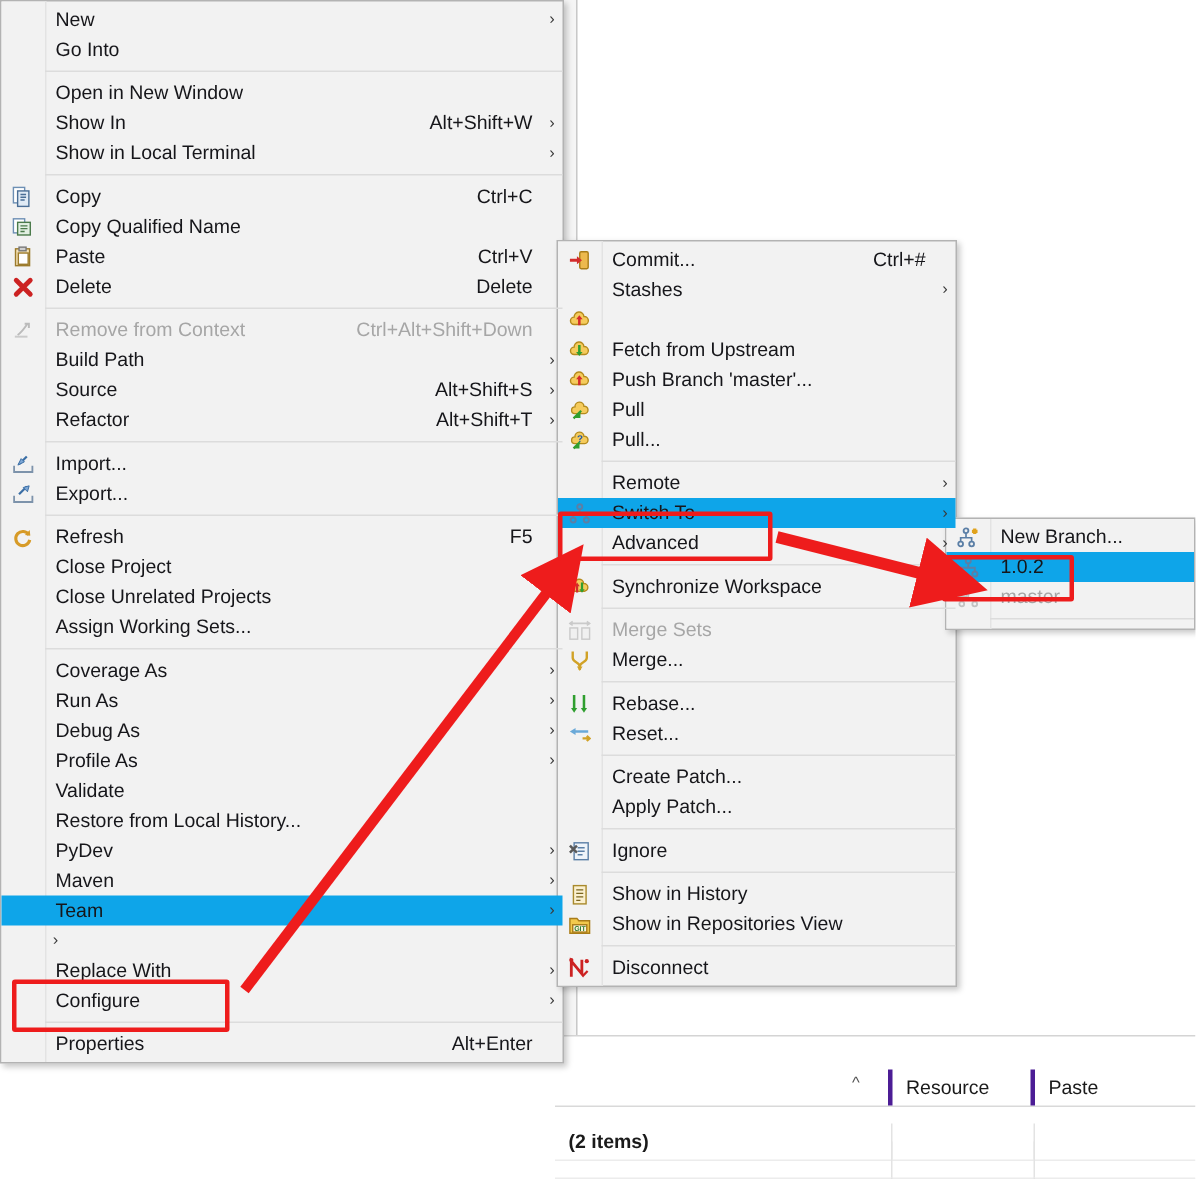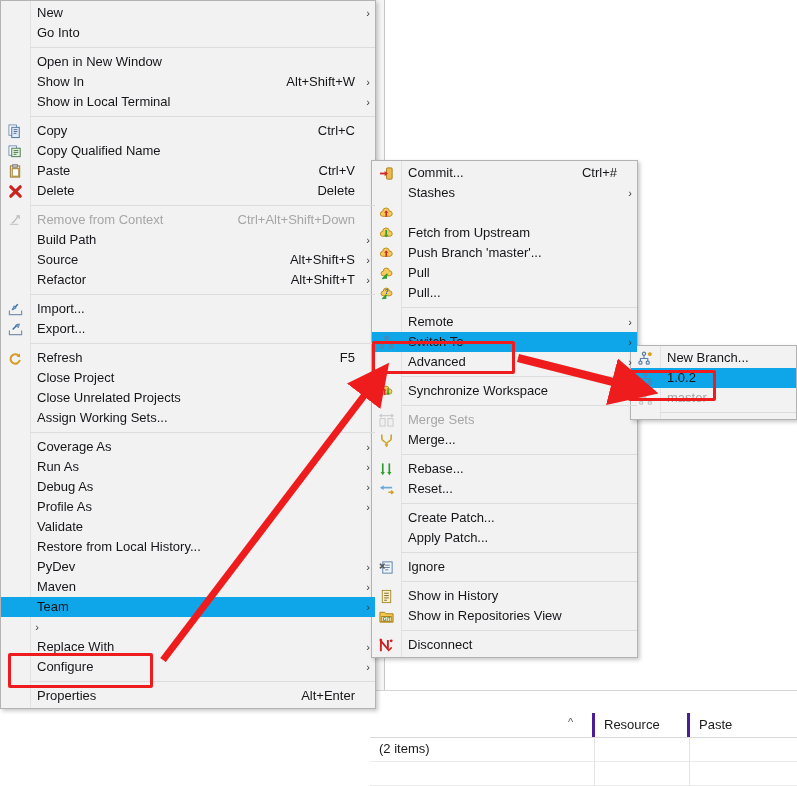--- a/index.html
+++ b/index.html
@@ -119,21 +119,21 @@
   
 </div>
 
 <div id="bg-table">
   <div class="hdr">
     <div class="hcell" style="left:0;width:225px;"></div>
     <div class="sortmark">^</div>
     <div class="hcell" style="left:225px;width:95px;">Resource</div>
     <div class="hcell" style="left:320px;width:107px;border-right:none;">Paste</div>
   </div>
-  <div class="row" style="top:24px;">
+  <div class="row" style="top:36px;font-weight:bold;">
     <div class="cell" style="left:0;width:225px;">(2 items)</div>
     <div class="cell" style="left:225px;width:95px;"></div>
     <div class="cell" style="left:320px;width:107px;border-right:none;"></div>
   </div>
   <div class="row" style="top:48px;">
     <div class="cell" style="left:0;width:225px;"></div>
     <div class="cell" style="left:225px;width:95px;"></div>
     <div class="cell" style="left:320px;width:107px;border-right:none;"></div>
   </div>
   <div class="row" style="top:72px;">

